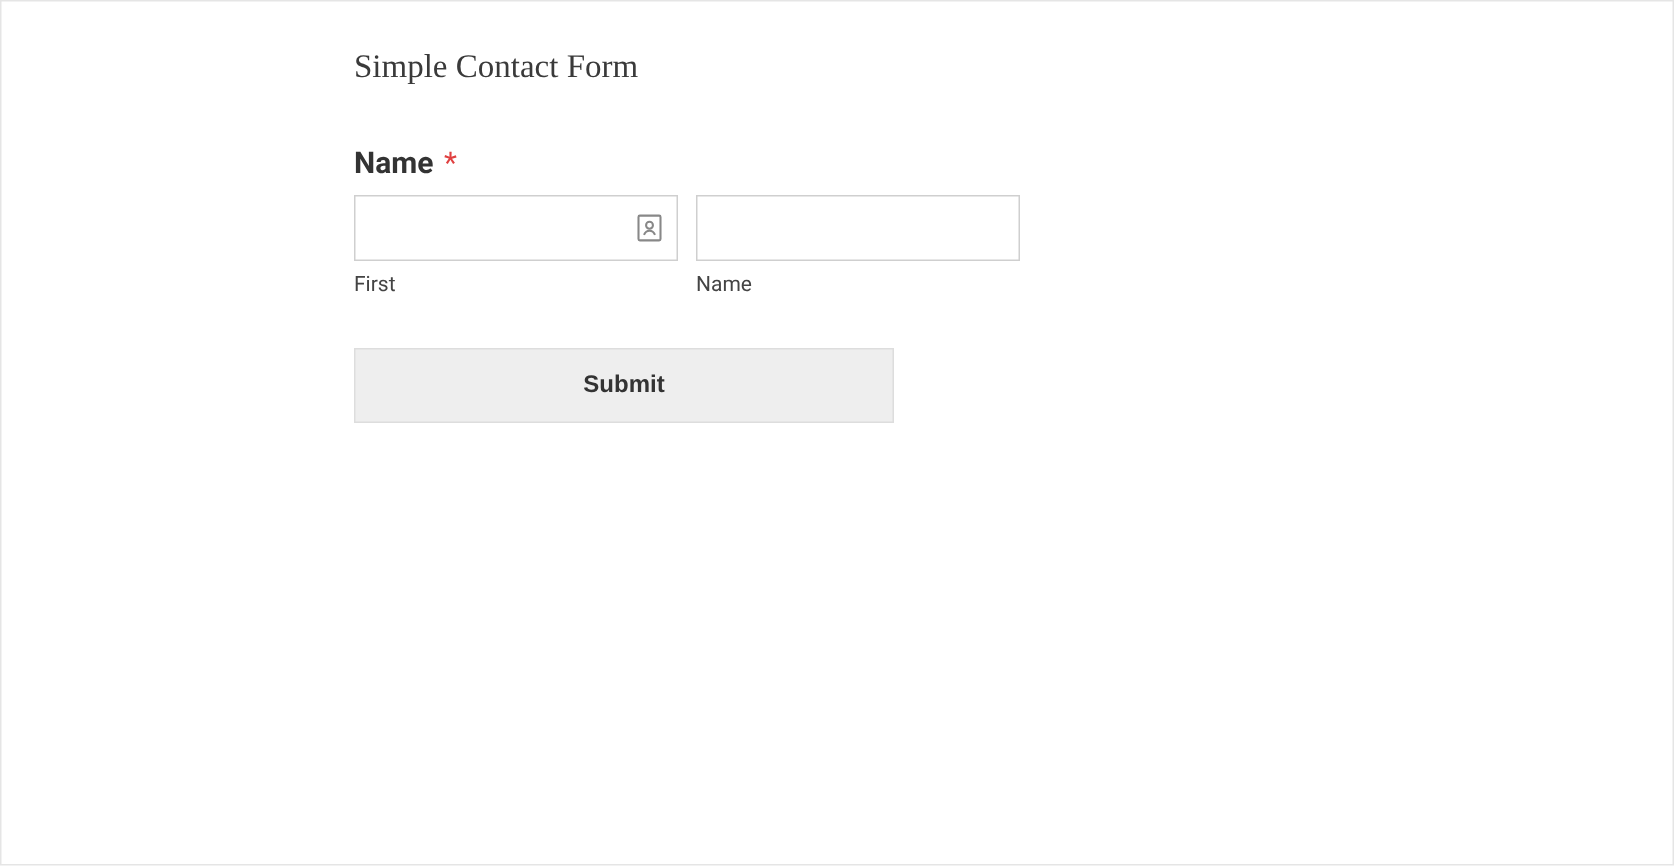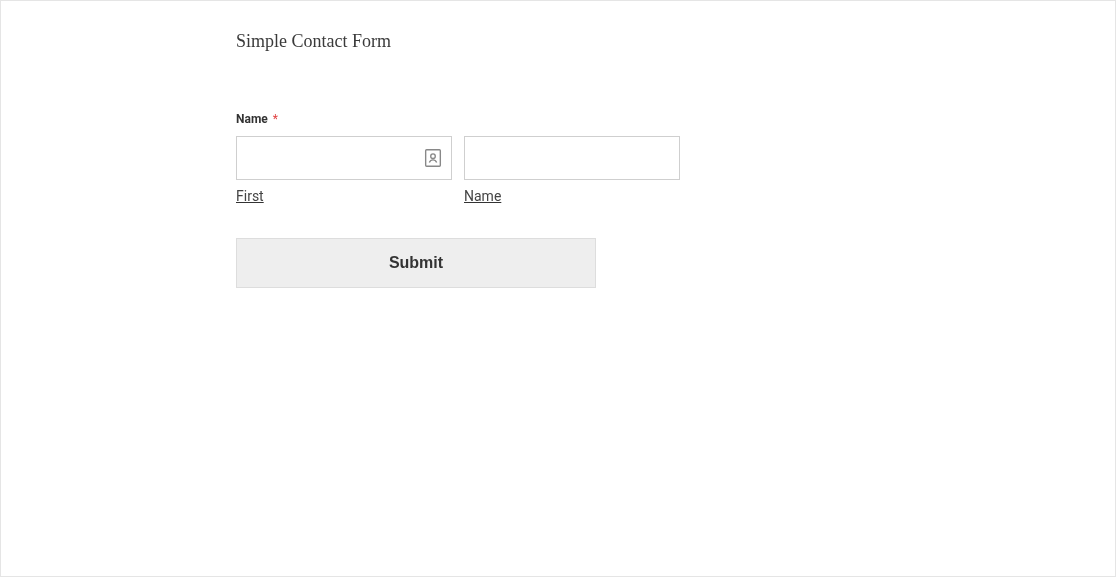--- a/index.html
+++ b/index.html
@@ -10,48 +10,47 @@
     }
     .page {
       width: 1116px;
       height: 577px;
       border: 1px solid #e5e5e5;
       padding: 30px 235px 0 235px;
       position: relative;
     }
     .form-title {
       font-family: Georgia, "Times New Roman", serif;
-      font-size: 18px;
+      font-size: 22px;
       font-weight: 400;
       color: #3a3a3a;
-      margin-bottom: 60px;
+      margin-bottom: 39px;
     }
     .field-group {
       margin-bottom: 28px;
     }
     .field-label {
       display: block;
-      font-size: 12px;
+      font-size: 20px;
       font-weight: 700;
       color: #333;
       margin-bottom: 10px;
     }
     .required-mark {
       color: #e04040;
       font-weight: 400;
       margin-left: 2px;
     }
     .name-row {
       display: flex;
       gap: 12px;
     }
     .name-col {
       width: 216px;
       position: relative;
-      text-decoration: underline;
     }
     .text-input {
       width: 100%;
       height: 44px;
       border: 1px solid #cfcfcf;
       background: #fff;
       font-size: 15px;
       padding: 8px 10px;
       color: #333;
     }

